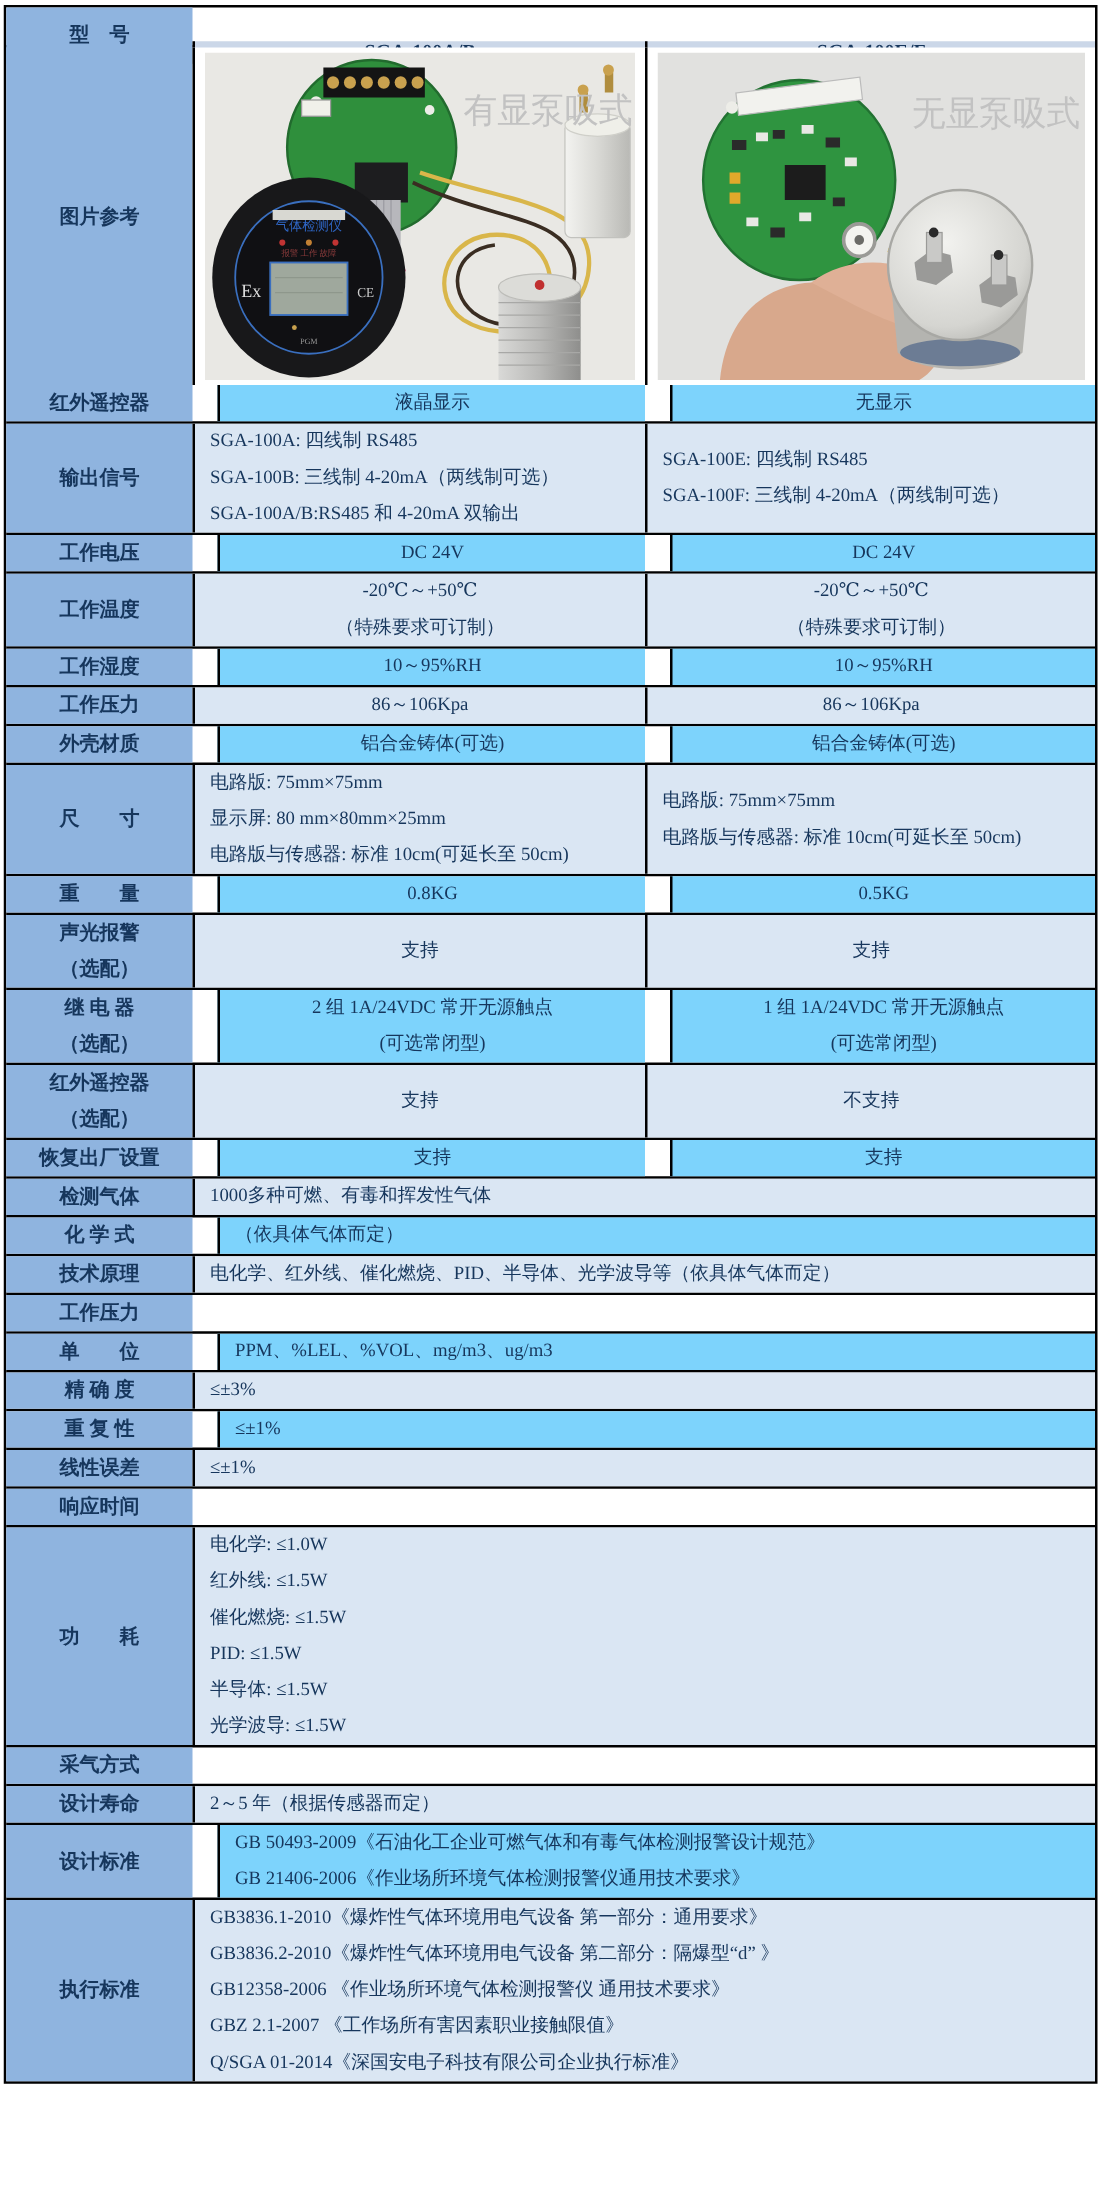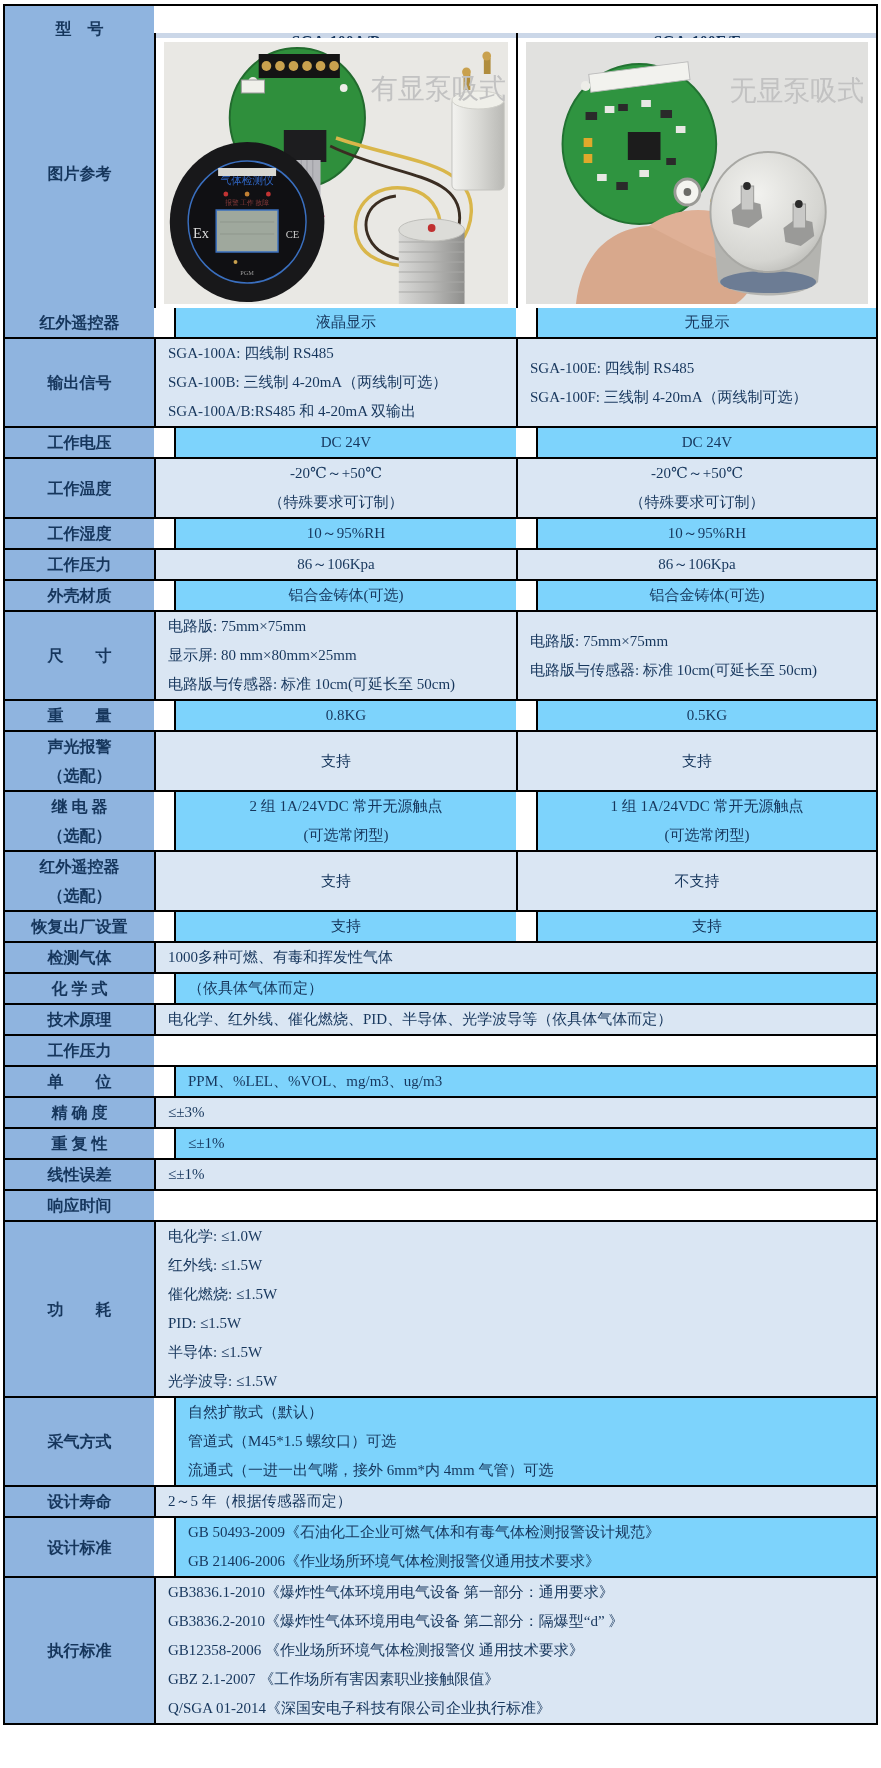--- a/index.html
+++ b/index.html
@@ -413,25 +413,20 @@
           <div class="line">催化燃烧: ≤1.5W</div>
           <div class="line">PID: ≤1.5W</div>
           <div class="line">半导体: ≤1.5W</div>
           <div class="line">光学波导: ≤1.5W</div>
         </div>
       </div>
       <div class="row dark span">
         <div class="cell label-cell">
           <div class="line">采气方式</div>
         </div>
-        <div class="cell value-cell al">
-          <div class="line">自然扩散式（默认）</div>
-          <div class="line">管道式（M45*1.5 螺纹口）可选</div>
-          <div class="line">流通式（一进一出气嘴，接外 6mm*内 4mm 气管）可选</div>
-        </div>
       </div>
       <div class="row light span">
         <div class="cell label-cell">
           <div class="line">设计寿命</div>
         </div>
         <div class="cell value-cell al">
           <div class="line">2～5 年（根据传感器而定）</div>
         </div>
       </div>
       <div class="row dark span">

